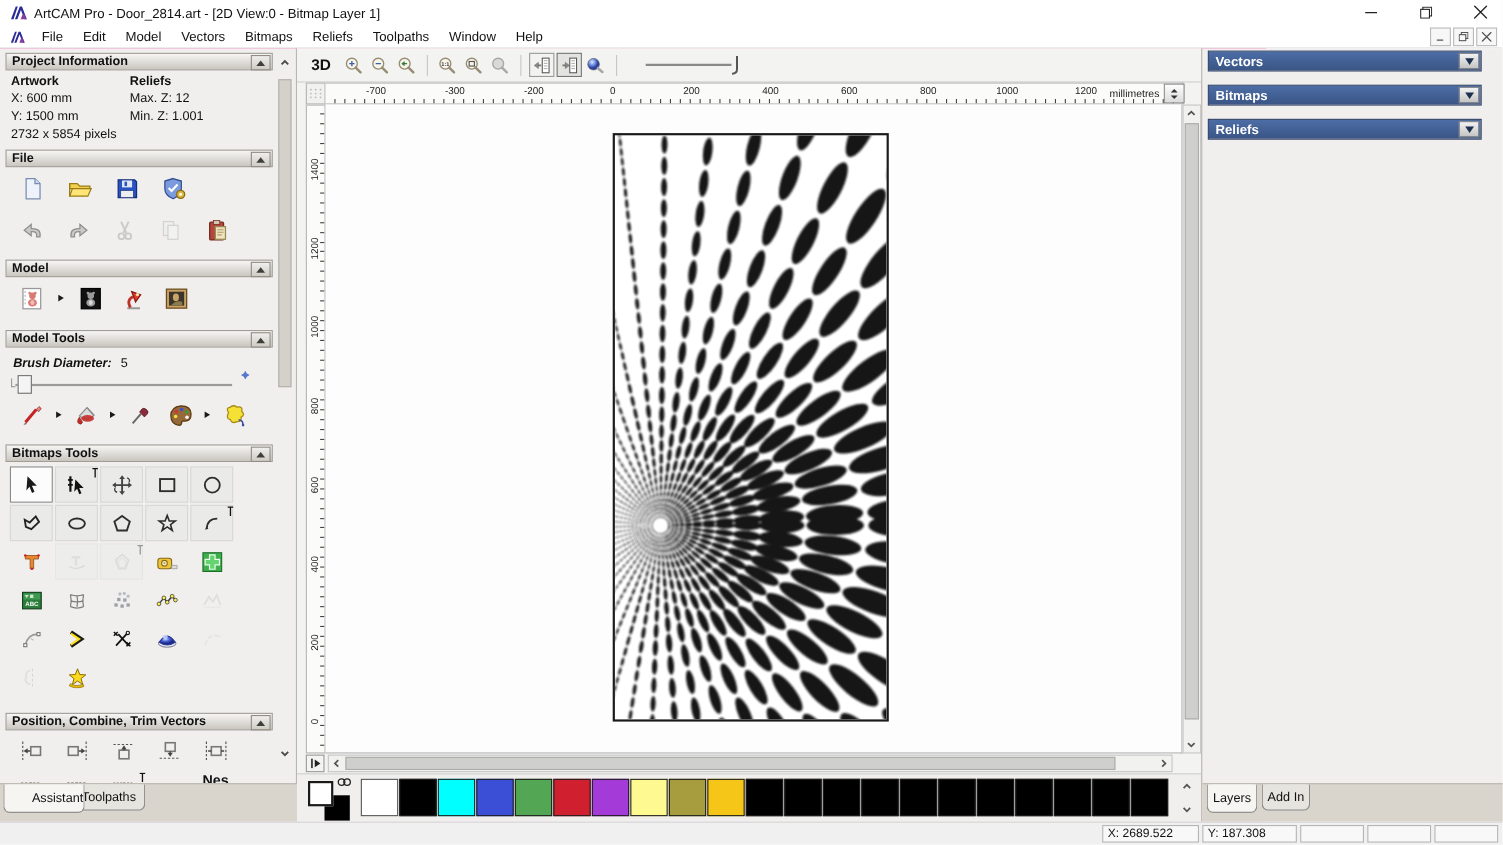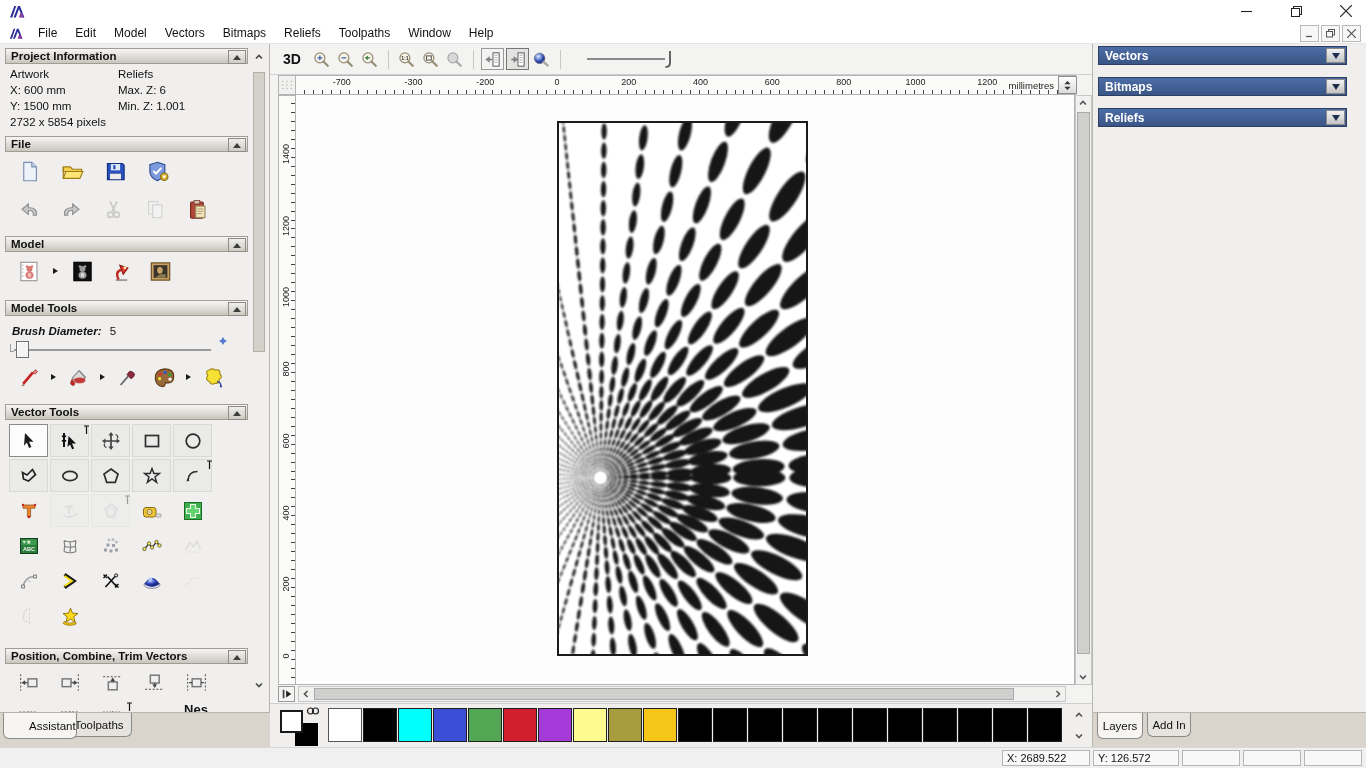--- a/index.html
+++ b/index.html
@@ -19,21 +19,21 @@
   .mdi-btn{width:17px;height:15px;border:1px solid #b9b9b9;background:#f7f7f7;display:flex;align-items:center;justify-content:center}
   
   .main{position:absolute;left:0;top:44px;width:1151px;height:703px;background:#ec4899}
   
   .left-panel{position:absolute;left:0;top:0;width:270px;height:703px;background:#f0efee;border-right:1px solid #b9b6b0;box-sizing:border-box}
   .hdr{position:absolute;left:5px;width:243px;height:16px;background:linear-gradient(#f7f6f4,#c9c6bf);border:1px solid #a09d96;box-sizing:border-box;display:flex;align-items:center}
   .hdr-t{font-weight:bold;font-size:11.5px;padding-left:5px;white-space:nowrap}
   .hdr-btn{position:absolute;right:1px;top:1px;width:16px;height:12px;background:linear-gradient(#efeeec,#cfccc5);border:1px solid #8f8c85;display:flex;align-items:center;justify-content:center}
   .tri-up{width:0;height:0;border-left:4px solid transparent;border-right:4px solid transparent;border-bottom:5px solid #3f3f39}
   .pinfo{position:absolute;font-size:11.5px;white-space:nowrap}
-  .pinfo.b{font-weight:normal}
+  .pinfo.b{font-weight:bold}
   .irow{position:absolute;display:flex;align-items:center}
   .tbtn{width:34px;height:30px;display:flex;align-items:center;justify-content:center;position:relative}
   .ic{display:block}
   .ic-l{width:23px;height:23px}
   .ic-m{width:20px;height:20px}
   .ic-a{width:25px;height:21px}
   .ic svg{width:100%;height:100%}
   .fly{width:0;height:0;border-top:3.5px solid transparent;border-bottom:3.5px solid transparent;border-left:5px solid #1a1a1a;margin:0 2px}
   .dis{opacity:.38;filter:grayscale(.9)}
   .vrow{position:absolute;left:9px;display:flex;gap:2px}
@@ -103,20 +103,21 @@
 <body>
 
 <div class="titlebar">
   <span class="app-icon">
     <svg viewBox="0 0 16 16">
         <path d="M1 13.5L5.3 2h1.9L3.3 13.5z" fill="#2c2c96"></path>
         <path d="M4.6 13.5L9 2h2l4.4 11.5h-2.1L10 5l-3.2 8.5z" fill="#2c2c96"></path>
         <path d="M9.8 13.5l1.8-4.6h1.6l1.8 4.6z" fill="#8a3aa0"></path>
       </svg>
   </span>
+  <span class="title-text">ArtCAM Pro - Door_2814.art - [2D View:0 - Bitmap Layer 1]</span>
   <div class="win-btns">
     <div class="win-btn">
         <svg viewBox="0 0 11 11" width="11" height="11">
           <path d="M0 5.5h11" stroke="#222" stroke-width="1.1"></path>
         </svg>
       </div>
     <div class="win-btn">
         <svg viewBox="0 0 11 11" width="11" height="11">
           <rect x="2.5" y="0.5" width="8" height="8" fill="none" stroke="#222"></rect>
           <rect x="0.5" y="2.5" width="8" height="8" fill="#fff" stroke="#222"></rect>
@@ -174,21 +175,21 @@
   <div class="left-panel">
     <div class="hdr" style="top:4px">
       <span class="hdr-t">Project Information</span>
       <div class="hdr-btn">
           <div class="tri-up"></div>
         </div>
     </div>
     <div class="pinfo b" style="left:10px;top:24px">Artwork</div>
     <div class="pinfo b" style="left:118px;top:24px">Reliefs</div>
     <div class="pinfo" style="left:10px;top:40px">X: 600 mm</div>
-    <div class="pinfo" style="left:118px;top:40px">Max. Z: 6</div>
+    <div class="pinfo" style="left:118px;top:40px">Max. Z: 12</div>
     <div class="pinfo" style="left:10px;top:56px">Y: 1500 mm</div>
     <div class="pinfo" style="left:118px;top:56px">Min. Z: 1.001</div>
     <div class="pinfo" style="left:10px;top:72px">2732 x 5854 pixels</div>
 
     <div class="hdr" style="top:92px">
       <span class="hdr-t">File</span>
       <div class="hdr-btn">
           <div class="tri-up"></div>
         </div>
     </div>
@@ -396,21 +397,21 @@
             <svg viewBox="0 0 20 20">
               <path d="M5 8Q2.5 4 6.5 3.5 9 1.5 11.5 3.5q5-1 4 3.5 3 2.5-.5 4.5.5 4-3.5 3.5-4 2-5-1.5-4-1-1.5-5.5z" fill="#f5e034" stroke="#a5891a"></path>
               <path d="M13 13.5q4 .8 3.2 4" stroke="#3a4aa0" stroke-width="1.2" fill="none"></path>
               <circle cx="16.5" cy="17.8" r="1" fill="#3a4aa0"></circle>
             </svg>
           </span>
         </div>
       </div>
 
     <div class="hdr" style="top:360px">
-      <span class="hdr-t">Vector Tools</span>
+      <span class="hdr-t">Bitmaps Tools</span>
       <div class="hdr-btn">
           <div class="tri-up"></div>
         </div>
     </div>
     <div id="vector-grid">
         <div class="vrow" style="top: 380px;">
           <div class="vtool tile act">
             <span class="ic ic-m">
               <svg viewBox="0 0 20 20">
                 <path d="M6 2l8.5 8.7H10l2.4 5.4-2.3 1-2.3-5.5L5 14.8z" fill="#1a1a1a"></path>
@@ -2090,17 +2091,17 @@
         <div id="right-tabs">
           <div class="btab active" style="left: 4px; min-width: 46px;">Layers</div>
           <div class="btab" style="left: 54px; min-width: 44px;">Add In</div>
         </div>
       </div>
   </div>
 </div>
 
 <div class="statusbar" id="statusbar">
     <div class="scell" style="left: 1002px; width: 88px;">X: 2689.522</div>
-    <div class="scell" style="left: 1093px; width: 86px;">Y: 126.572</div>
+    <div class="scell" style="left: 1093px; width: 86px;">Y: 187.308</div>
     <div class="scell" style="left: 1182px; width: 58px;"></div>
     <div class="scell" style="left: 1243px; width: 58px;"></div>
     <div class="scell" style="left: 1304px; width: 58px;"></div>
   </div>
 
 </body></html>

